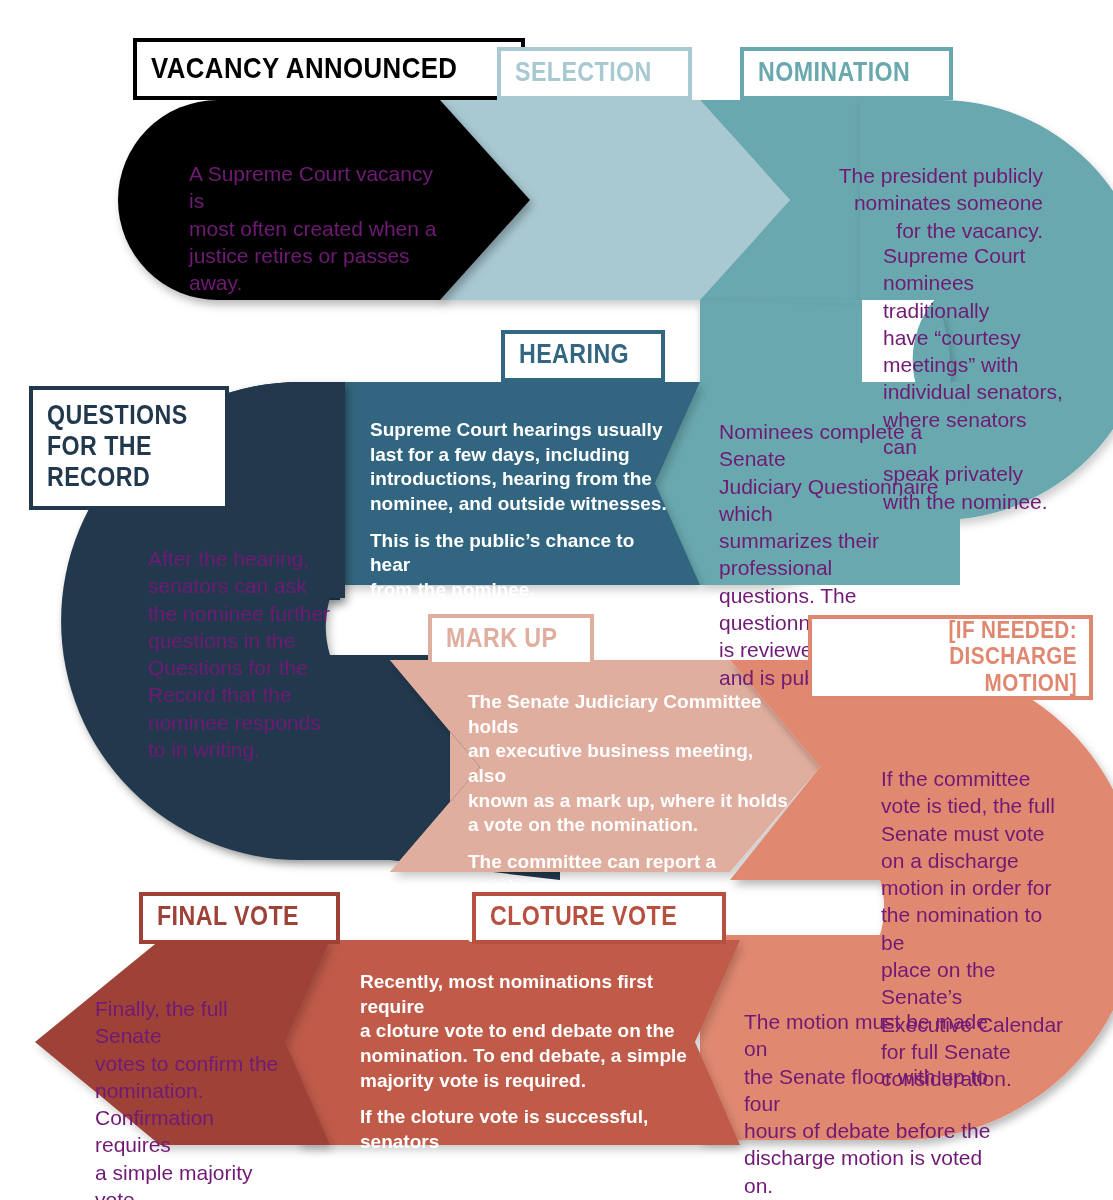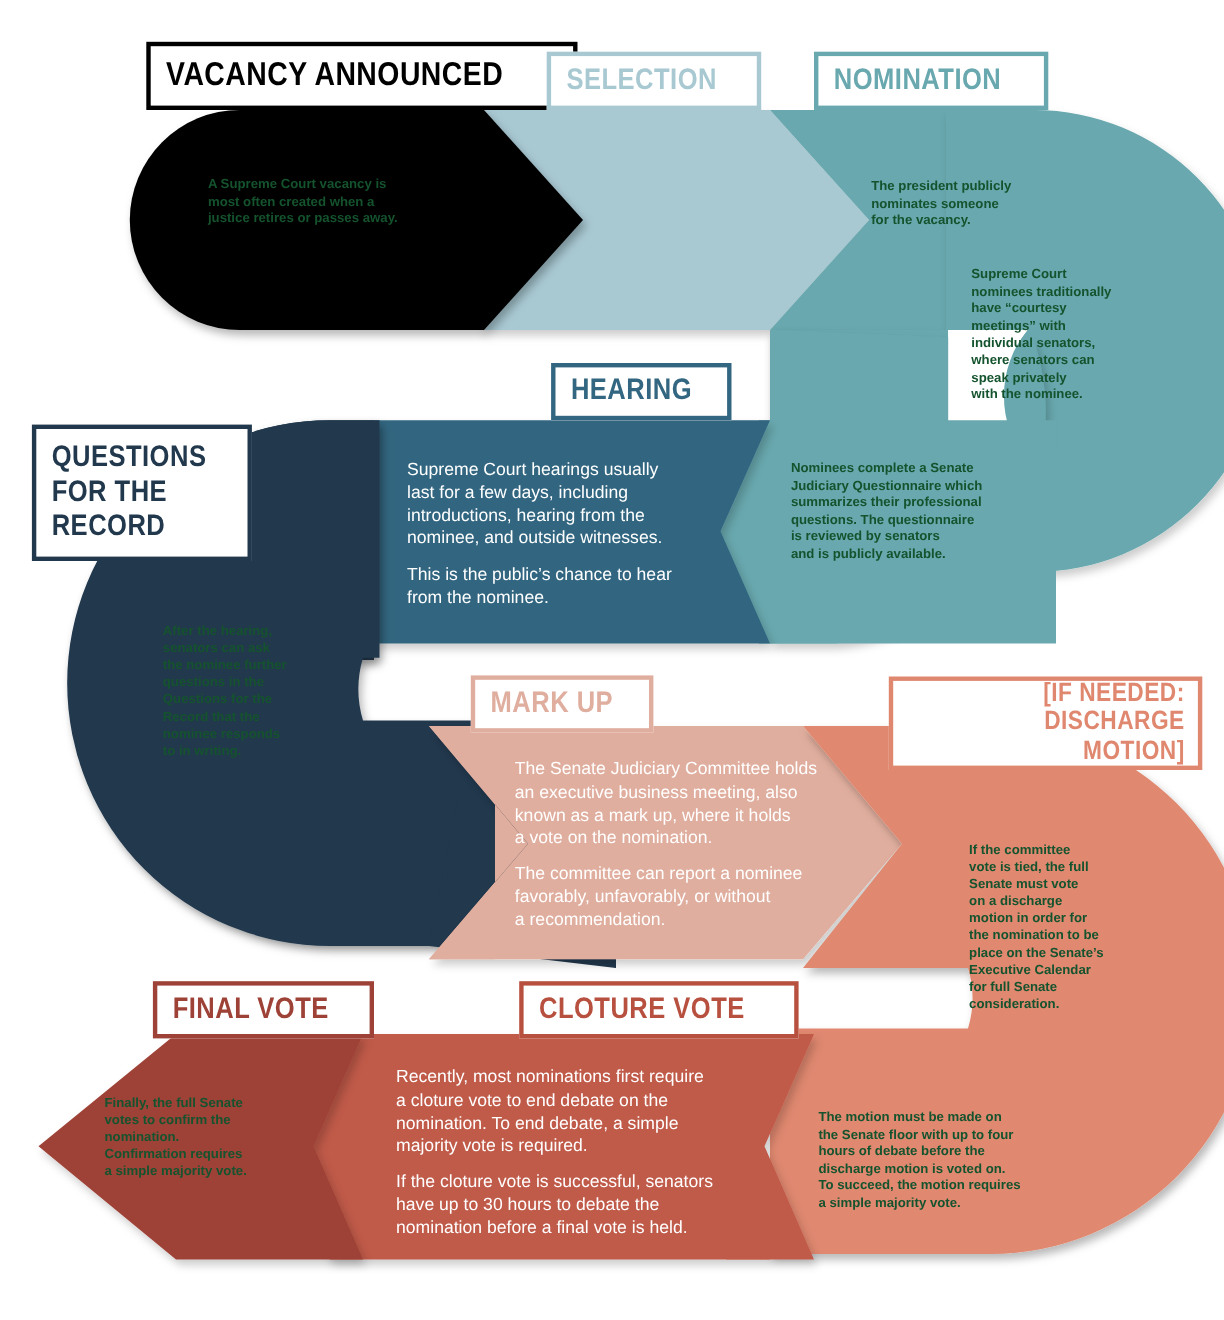--- a/index.html
+++ b/index.html
@@ -30,30 +30,30 @@
     text-transform: uppercase;
     transform: scaleX(0.86);
     transform-origin: left center;
     white-space: pre-line;
   }
   .label-box.right .lbl { transform-origin: right center; text-align: right; }
 
   
   .copy {
     position: absolute;
-    color: #14532d;
-    font-size: 12px;
+    color: #701a75;
+    font-size: 21px;
     line-height: 1.30;
-    font-weight: 700;
+    font-weight: 400;
     z-index: 25;
     white-space: pre-line;
   }
   .copy-group { position: absolute; z-index: 25; color:#fff; }
   .copy-group p {
-    font-size: 16px; line-height: 1.30; font-weight: 400; white-space: pre-line;
+    font-size: 19px; line-height: 1.30; font-weight: 700; white-space: pre-line;
   }
   .copy-group p + p { margin-top: 12px; }
 </style>
 </head>
 <body>
 
 <div id="stage">
 
   <svg id="flowsvg" viewBox="0 0 1113 1200">
     <defs>
@@ -175,21 +175,21 @@
 
   <div class="label-box" style="left:139px; top:892px; border-color:#9e4237; border-width:4px; height:52px;">
     <span class="lbl" style="color:#9e4237; font-size:27px;">FINAL VOTE</span>
   </div>
 
   <div class="copy" style="left:189px; top:160px; width:260px;">A Supreme Court vacancy is
 most often created when a
 justice retires or passes away.</div>
 
 
-  <div class="copy" style="left:792px; top:162px; width:230px;">The president publicly
+  <div class="copy" style="left:813px; top:162px; width:230px;text-align:right;">The president publicly
 nominates someone
 for the vacancy.</div>
 
   <div class="copy" style="left:883px; top:242px; width:180px;">Supreme Court
 nominees traditionally
 have “courtesy
 meetings” with
 individual senators,
 where senators can
 speak privately
@@ -204,21 +204,21 @@
 
   <div class="copy-group" style="left:370px; top:418px; width:300px;">
     <p>Supreme Court hearings usually
 last for a few days, including
 introductions, hearing from the
 nominee, and outside witnesses.</p>
     <p>This is the public’s chance to hear
 from the nominee.</p>
   </div>
 
-  <div class="copy" style="left:148px; top:566px; width:190px;">After the hearing,
+  <div class="copy" style="left:148px; top:545px; width:190px;">After the hearing,
 senators can ask
 the nominee further
 questions in the
 Questions for the
 Record that the
 nominee responds
 to in writing.</div>
 
   <div class="copy-group" style="left:468px; top:690px; width:320px;">
     <p>The Senate Judiciary Committee holds

